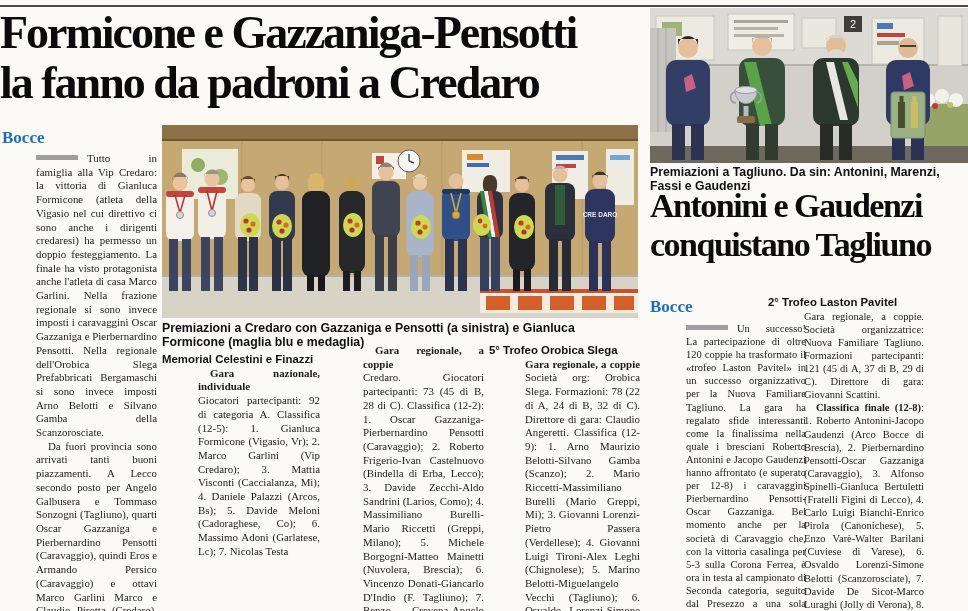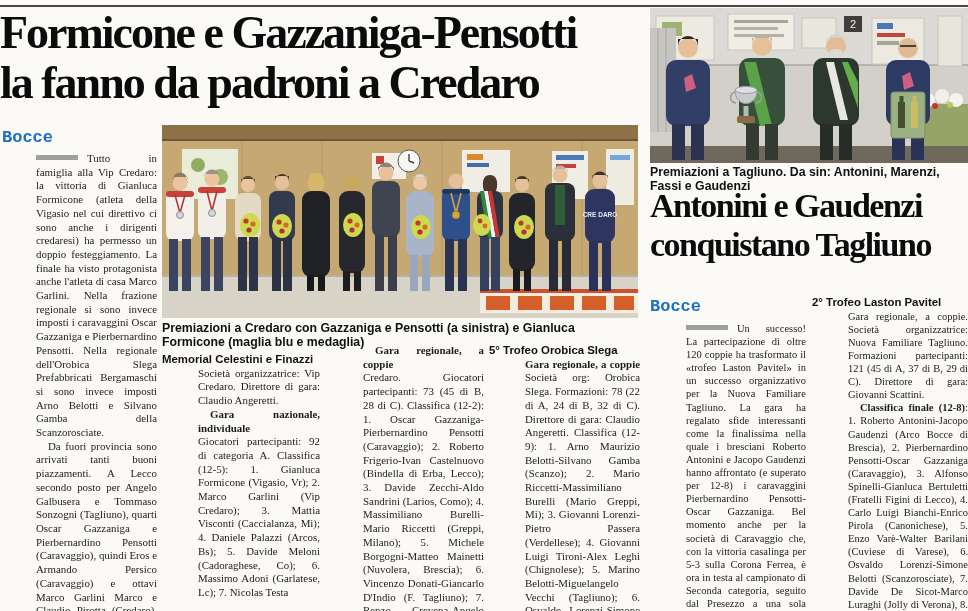--- a/index.html
+++ b/index.html
@@ -3,21 +3,21 @@
 <meta charset="utf-8">
 <style>
   html,body{margin:0;padding:0;}
   body{width:968px;height:611px;background:#fbfaf7;position:relative;overflow:hidden;
        font-family:"Liberation Serif",serif;color:#1c1c1c;}
   .abs{position:absolute;}
   .toprule{left:0;top:5px;width:968px;height:2px;background:#4a4a4a;}
   .headline{font-family:"Liberation Serif",serif;font-weight:700;color:#0b0b0b;}
   .hl-left{left:0;top:8px;width:650px;font-size:46px;line-height:50px;letter-spacing:-2px;}
   .hl-right{left:650px;top:186px;width:320px;font-size:34px;line-height:39px;letter-spacing:-1.5px;}
-  .kicker{font-family:Liberation Mono, monospace;font-weight:700;font-size:17px;color:#1a6fc4;}
+  .kicker{font-family:Liberation Serif, serif;font-weight:700;font-size:17px;color:#1a6fc4;}
   .body-col{font-size:10.9px;line-height:13.7px;text-align:justify;color:#1b1b1b;overflow:hidden;}
   .body-col p{margin:0;padding-left:36px;}
   .indent{text-indent:12px;}
   .gap-top{margin-top:9px;}
   .intro-bar{display:inline-block;width:42px;height:5px;background:#9f9f9f;margin-right:9px;vertical-align:2px;}
   .sans-head{font-family:"Liberation Sans",sans-serif;font-weight:700;font-size:11.4px;line-height:13.7px;color:#111;}
   .caption{font-family:"Liberation Sans",sans-serif;font-weight:700;font-size:12.3px;color:#101010;line-height:14px;}
   .byline{font-family:"Liberation Sans",sans-serif;font-weight:700;font-size:10.8px;color:#111;margin-top:2px;}
   .copyright{font-family:Liberation Mono, monospace;font-size:7.8px;color:#7a7a7a;text-align:right;letter-spacing:.3px;margin-top:6px;}
   .photo{overflow:hidden;background:#c6a873;}
@@ -230,21 +230,20 @@
           <text x="0" y="92" text-anchor="middle" font-family="Liberation Sans, sans-serif" font-size="6.5" font-weight="bold" fill="#e8e8f2">CRE DARO</text>
         </g>
   </g>
 </svg>
 </div>
 
 <div class="abs caption" style="left:162px;top:321px;width:476px;">Premiazioni a Credaro con Gazzaniga e Pensotti (a sinistra) e Gianluca Formicone (maglia blu e medaglia)</div>
 
 <div class="abs body-col" style="left:162px;top:344px;width:158px;height:267px;">
   <div class="sans-head gap-top">Memorial Celestini e Finazzi</div>
-  <p>Società organizzatrice: Vip Credaro. Direttore di gara: Claudio Angeretti.</p>
   <p class="indent"><b>Gara nazionale, individuale</b></p>
   <p>Giocatori partecipanti: 92 di categoria A. Classifica (12-5): 1. Gianluca Formicone (Vigasio, Vr); 2. Marco Garlini (Vip Credaro); 3. Mattia Visconti (Caccialanza, Mi); 4. Daniele Palazzi (Arcos, Bs); 5. Davide Meloni (Cadoraghese, Co); 6. Massimo Adoni (Garlatese, Lc); 7. Nicolas Testa</p>
 </div>
 
 <div class="abs body-col" style="left:327px;top:344px;width:157px;height:267px;">
   <p class="indent"><b>Gara regionale, a coppie</b></p>
   <p>Credaro. Giocatori partecipanti: 73 (45 di B, 28 di C). Classifica (12-2): 1. Oscar Gazzaniga-Pierbernardino Pensotti (Caravaggio); 2. Roberto Frigerio-Ivan Castelnuovo (Bindella di Erba, Lecco); 3. Davide Zecchi-Aldo Sandrini (Larios, Como); 4. Massimiliano Burelli-Mario Riccetti (Greppi, Milano); 5. Michele Borgogni-Matteo Mainetti (Nuvolera, Brescia); 6. Vincenzo Donati-Giancarlo D'Indio (F. Tagliuno); 7. Renzo Crevena-Angelo Rota (Orobica); 8. Roberto Manni-Maurizio Moretti (Caccialanza, Milano).</p>
 </div>
 
 <div class="abs body-col" style="left:489px;top:344px;width:151px;height:267px;">
@@ -356,19 +355,19 @@
   <div>Antonini e Gaudenzi</div>
   <div>conquistano Tagliuno</div>
 </div>
 
 <div class="abs kicker" style="left:650px;top:297px;">Bocce</div>
 
 <div class="abs body-col" style="left:650px;top:322px;width:156px;height:289px;font-size:10.5px;line-height:13.1px;">
   <p><span class="intro-bar"></span><span>Un successo! La partecipazione di oltre 120 coppie ha trasformato il «trofeo Laston Pavitel» in un successo organizzativo per la Nuova Familiare Tagliuno. La gara ha regalato sfide interessanti come la finalissima nella quale i bresciani Roberto Antonini e Jacopo Gaudenzi hanno affrontato (e superato per 12-8) i caravaggini Pierbernardino Pensotti-Oscar Gazzaniga. Bel momento anche per la società di Caravaggio che, con la vittoria casalinga per 5-3 sulla Corona Ferrea, è ora in testa al campionato di Seconda categoria, seguito dal Presezzo a una sola lunghezza. Vetta che la Vip Credaro ha perso: la sconfitta nel derby con l'altra squadra di Presezzo ha caratterizzato la giornata di Prima categoria.</span></p>
 </div>
 
-<div class="abs body-col" style="left:812px;top:296px;width:156px;height:315px;font-size:10.5px;line-height:13.1px;">
+<div class="abs body-col" style="left:768px;top:296px;width:156px;height:315px;font-size:10.5px;line-height:13.1px;">
   <div class="sans-head">2° Trofeo Laston Pavitel</div>
   <p>Gara regionale, a coppie. Società organizzatrice: Nuova Familiare Tagliuno. Formazioni partecipanti: 121 (45 di A, 37 di B, 29 di C). Direttore di gara: Giovanni Scattini.</p>
   <p class="indent"><b>Classifica finale (12-8)</b><span>: 1. Roberto Antonini-Jacopo Gaudenzi (Arco Bocce di Brescia), 2. Pierbernardino Pensotti-Oscar Gazzaniga (Caravaggio), 3. Alfonso Spinelli-Gianluca Bertuletti (Fratelli Figini di Lecco), 4. Carlo Luigi Bianchi-Enrico Pirola (Canonichese), 5. Enzo Varè-Walter Barilani (Cuviese di Varese), 6. Osvaldo Lorenzi-Simone Belotti (Scanzorosciate), 7. Davide De Sicot-Marco Luraghi (Jolly di Verona), 8. Vincenzo Ferro-Basilio Polini (Vip Credaro).</span></p>
   <div class="byline">D. Z.</div>
   <div class="copyright">©RIPRODUZIONE RISERVATA</div>
 </div>
 
 </body></html>

